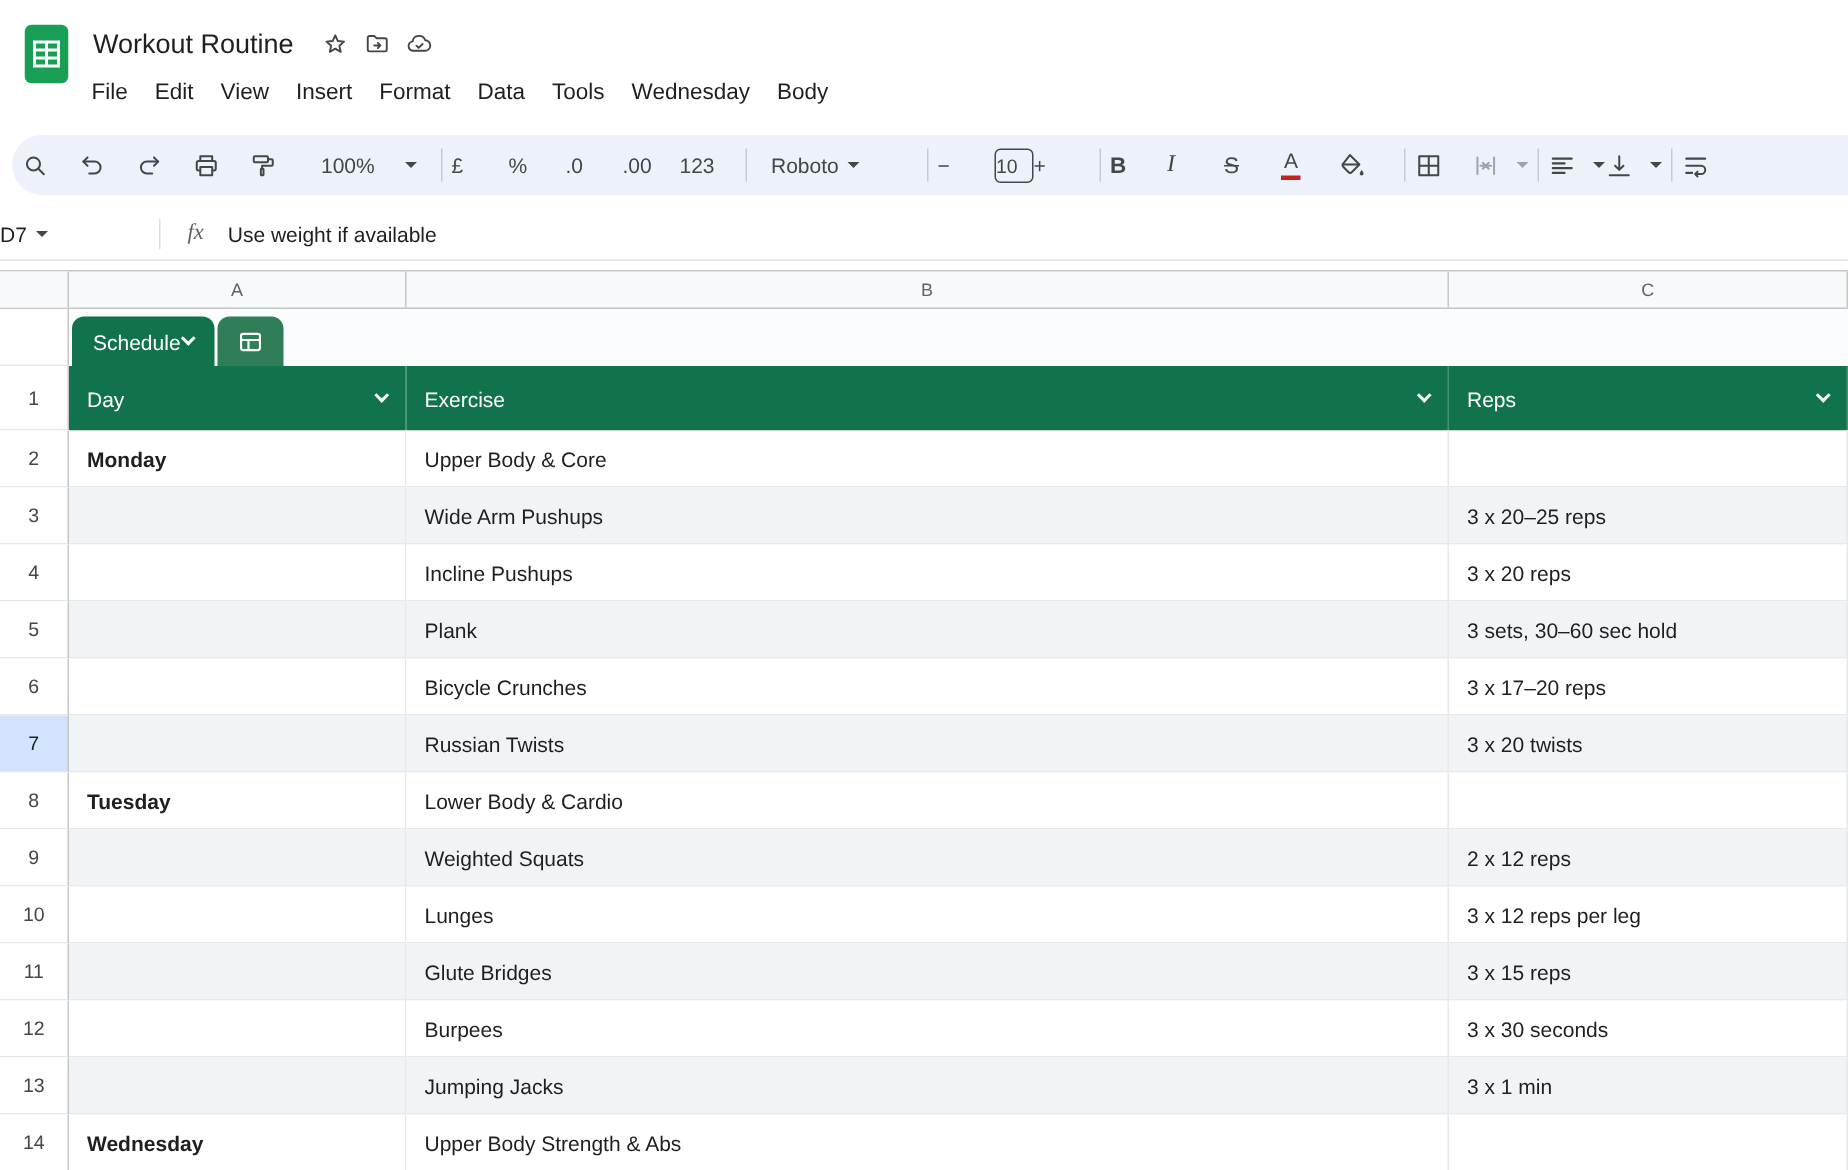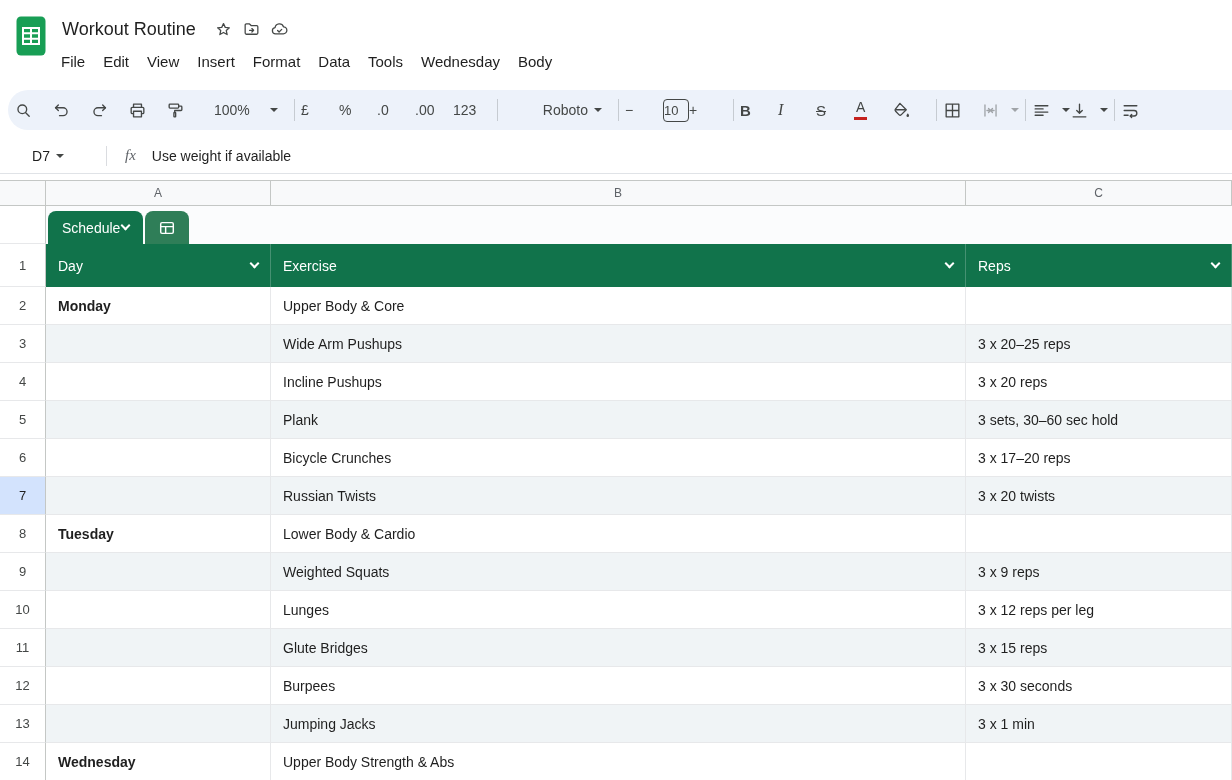--- a/index.html
+++ b/index.html
@@ -26,30 +26,30 @@
   
   .toolbar{margin:2px 0 8px 8px;width:1300px;height:40px;background:var(--toolbar-bg);
     border-radius:24px;display:flex;align-items:center;padding:0 6px}
   .tb{min-width:38px;height:34px;border-radius:17px;display:flex;align-items:center;justify-content:space-between;
     color:#444746;font-size:14px;flex:0 0 auto}
   .tb svg{width:19px;height:19px;stroke:#444746;fill:none;stroke-width:1.7;stroke-linecap:round;stroke-linejoin:round}
   .sep{width:1px;height:22px;background:#c6cbd1;margin:0 6px;flex:0 0 auto}
   .caret{width:0;height:0;border-left:4px solid transparent;border-right:4px solid transparent;
     border-top:4.5px solid #444746;margin-left:6px}
   .zoom{padding:0 10px;min-width:84px}
-  .fontname{min-width:108px;justify-content:flex-end;padding:0 10px}
+  .fontname{min-width:108px;justify-content:flex-start;padding:0 10px}
   .sizebox{min-width:26px;width:26px;height:23px;border:1px solid #444746;border-radius:4px;font-size:13px}
   .b-glyph{font-weight:700;font-size:15px}
   .i-glyph{font-style:italic;font-family:"Liberation Serif","DejaVu Serif",serif;font-size:16px}
   .s-glyph{text-decoration:line-through;font-size:15px}
   .a-glyph{font-size:14px;font-weight:500;border-bottom:3px solid var(--underline-red);padding:0 2px 1px;line-height:1.1}
   .disabled{opacity:.45}
   
   .formula{height:36px;display:flex;align-items:center;border-bottom:1px solid #e0e3e7}
-  .namebox{width:106px;display:flex;align-items:center;justify-content:center;padding:0 10px 0 0;font-size:14px}
+  .namebox{width:106px;display:flex;align-items:center;justify-content:flex-start;padding:0 10px 0 0;font-size:14px}
   .fdiv{width:1px;height:20px;background:#dadce0}
   .fx{font-family:"Liberation Serif","DejaVu Serif",serif;font-style:italic;color:#5f6368;font-size:15px;margin:0 16px 0 18px}
   .ftext{font-size:14px}
   
   .colheads{display:flex;height:26px;margin-top:6px;background:#f8f9fa;
     border-top:1px solid #c4c7c5;border-bottom:1px solid #c4c7c5}
   .corner{width:46px;border-right:1px solid #c4c7c5;background:#f8f9fa}
   .colh{border-right:1px solid #c4c7c5;display:flex;align-items:center;justify-content:center;
     font-size:12px;color:#5f6368}
   .wA{width:225px}.wB{width:695px}.wC{flex:1}
@@ -312,21 +312,21 @@
 <div class="row">
   <div class="gutter">8</div>
   <div class="cell wA day-cell">Tuesday</div>
   <div class="cell wB">Lower Body &amp; Cardio</div>
   <div class="cell wC"></div>
 </div>
 <div class="row band">
   <div class="gutter">9</div>
   <div class="cell wA day-cell"></div>
   <div class="cell wB">Weighted Squats</div>
-  <div class="cell wC">3 x 9 reps</div>
+  <div class="cell wC">2 x 12 reps</div>
 </div>
 <div class="row">
   <div class="gutter">10</div>
   <div class="cell wA day-cell"></div>
   <div class="cell wB">Lunges</div>
   <div class="cell wC">3 x 12 reps per leg</div>
 </div>
 <div class="row band">
   <div class="gutter">11</div>
   <div class="cell wA day-cell"></div>

